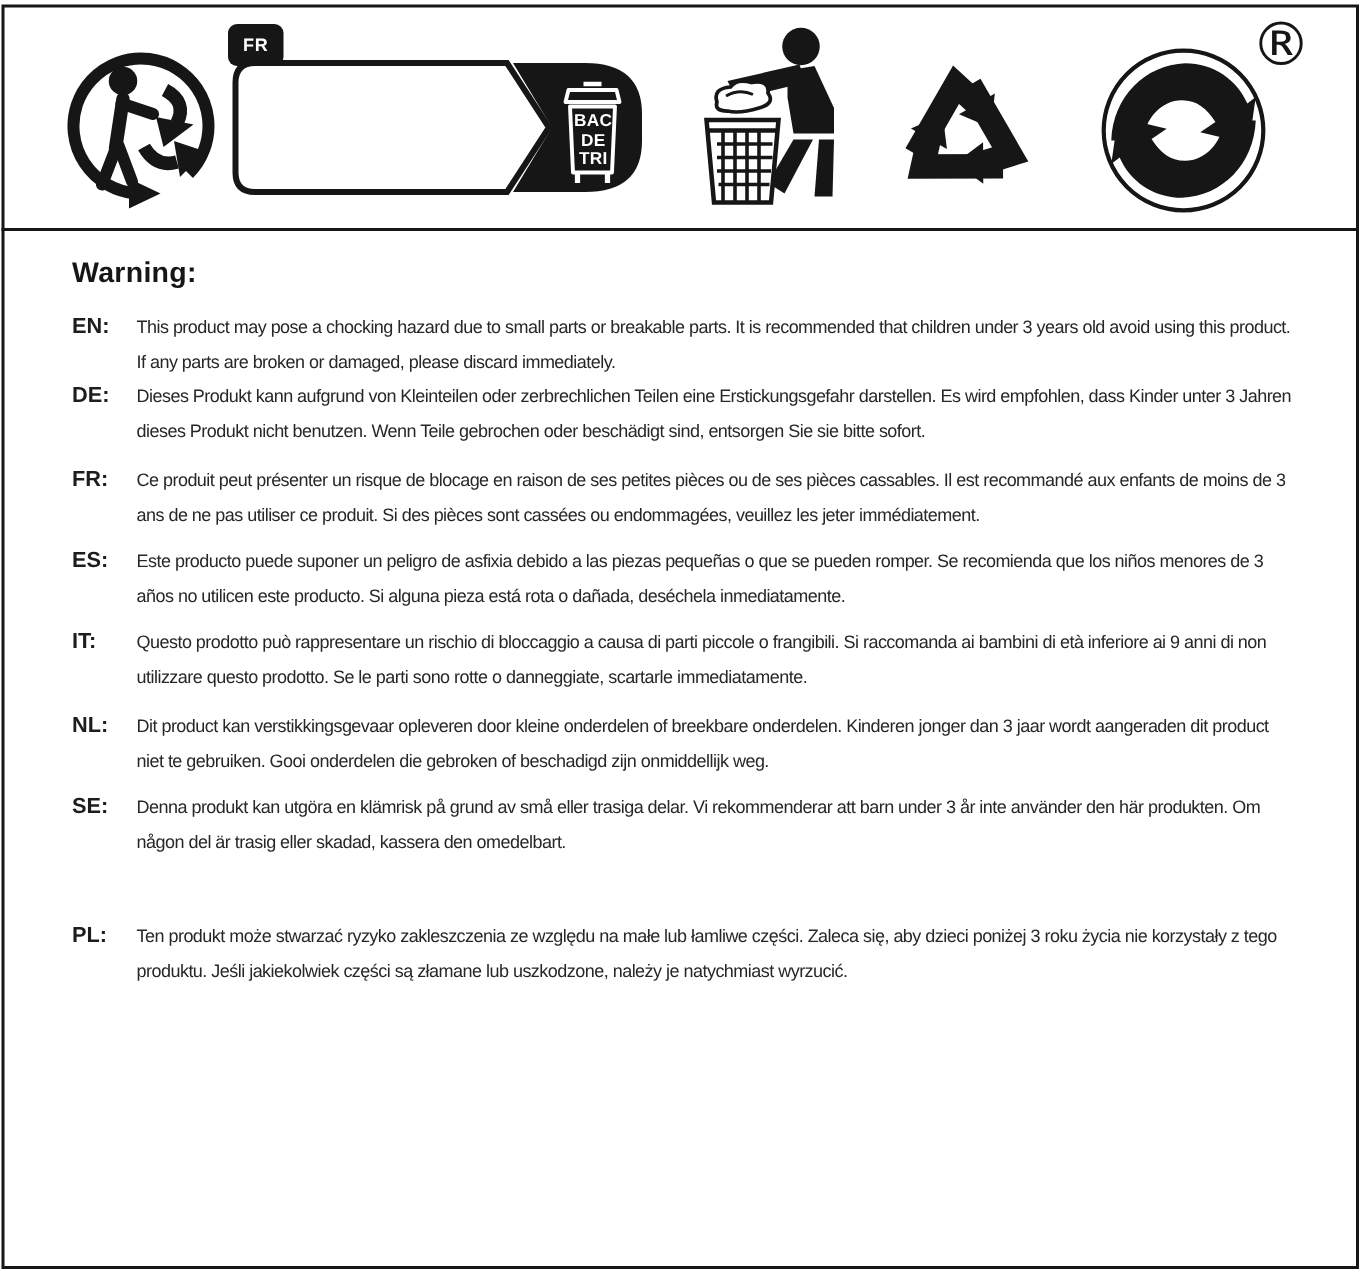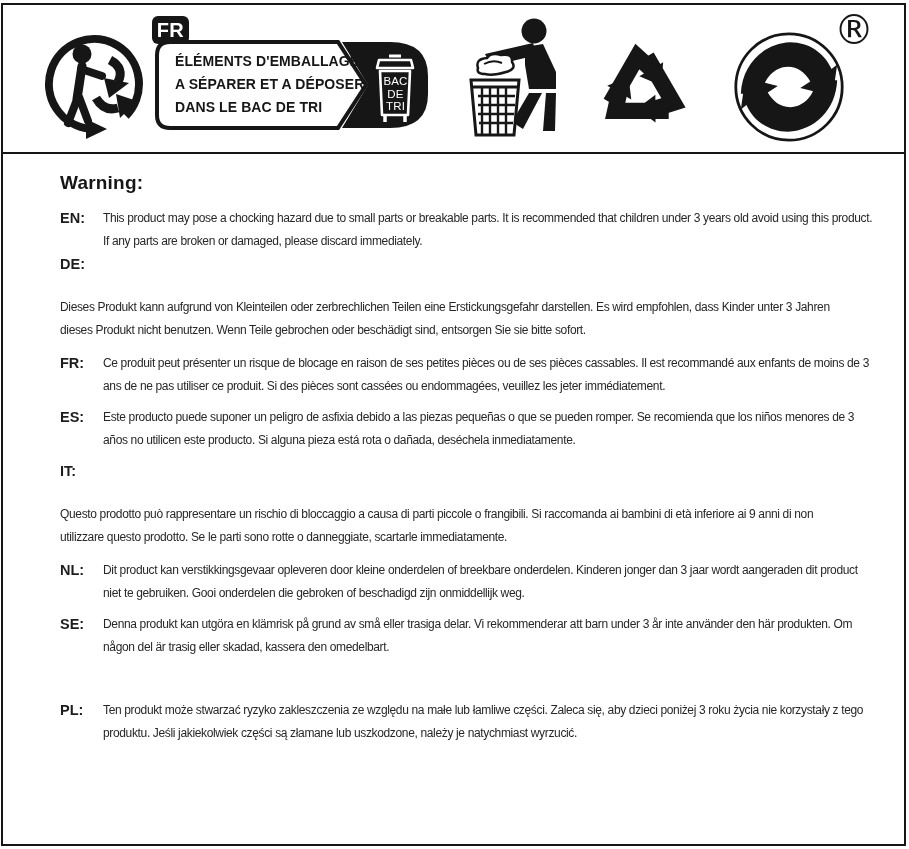--- a/index.html
+++ b/index.html
@@ -14,56 +14,56 @@
   .separator{
     position:absolute;left:1px;top:152px;width:905px;height:2px;background:#161616;
   }
   
   .icon{position:absolute;}
   #triman{left:44px;top:28px;}
   #label{position:absolute;left:152px;top:16px;width:290px;height:124px;}
   #label svg{position:absolute;left:0;top:0;}
   .fr-badge{
     position:absolute;left:0;top:0;width:37px;height:28px;background:#161616;
-    border-radius:6px;color:#fff;font-weight:bold;font-size:20px;
+    border-radius:6px;color:#fff;font-weight:bold;font-size:12px;
     display:flex;align-items:center;justify-content:center;letter-spacing:.5px;
   }
   .label-lines{
     position:absolute;left:23px;top:34px;font-weight:bold;font-size:14px;
     line-height:23px;color:#161616;white-space:nowrap;letter-spacing:.1px;
   }
   .bin-text{
     position:absolute;left:227px;top:59px;width:33px;text-align:center;
-    color:#ffffff;font-weight:normal;font-size:11.5px;line-height:12.5px;letter-spacing:.2px;
+    color:#ffffff;font-weight:bold;font-size:11.5px;line-height:12.5px;letter-spacing:.2px;
   }
   .bin-text span{display:block;}
   #tidyman{left:463px;top:17px;}
   #recycle{left:578px;top:24px;}
   #greendot{left:733px;top:31px;}
   .registered{
     position:absolute;left:834px;top:10px;font-size:40px;color:#161616;
     font-family:"DejaVu Sans",sans-serif;line-height:1;
   }
   
   .warning{
     position:absolute;left:0;top:154px;width:909px;box-sizing:border-box;
-    padding:18px 36px 0 60px;
+    padding:18px 36px 0 48px;
   }
   .warning h1{
     font-size:19px;font-weight:bold;color:#161616;margin:0 0 13px 0;letter-spacing:.2px;
   }
   .entry{display:flex;align-items:flex-start;}
   .entry .lang{
     width:43px;flex:0 0 43px;font-weight:bold;font-size:14.5px;line-height:23px;color:#1d1d1d;
   }
   .entry p{
     margin:0;max-width:770px;font-size:12px;line-height:23px;letter-spacing:-0.35px;color:#272727;
   }
   .mb-xl{}
-  .mb-md{margin-bottom:10px;flex-direction:column;}
+  .mb-md{margin-bottom:10px;}
   .mb-sm{margin-bottom:8px;}
   .mb-xxl{margin-bottom:40px;}
 </style>
 </head>
 <body>
 
 <div class="frame"></div>
 <div class="separator"></div>
 
 <svg id="triman" class="icon" width="100" height="112" viewBox="0 0 100 112">
@@ -87,25 +87,20 @@
     <g stroke="#ffffff" fill="none" stroke-width="2.6" stroke-linejoin="round">
       <path d="M 237 40 H 249" stroke-width="3"></path>
       <path d="M 227 44 L 259 44 L 261 52 L 225 52 Z"></path>
       <path d="M 228 55 L 258 55 L 256 99 L 230 99 Z"></path>
       <path d="M 233 99 V 106" stroke-width="3.5"></path>
       <path d="M 253 99 V 106" stroke-width="3.5"></path>
     </g>
   </svg>
   <div class="fr-badge">
     <span>FR</span>
-  </div>
-  <div class="label-lines">
-    <div>ÉLÉMENTS D'EMBALLAGE</div>
-    <div>A SÉPARER ET A DÉPOSER</div>
-    <div>DANS LE BAC DE TRI</div>
   </div>
   <div class="bin-text">
     <span>BAC</span>
     <span>DE</span>
     <span>TRI</span>
   </div>
 </div>
 
 <svg id="tidyman" class="icon" width="102" height="122" viewBox="0 0 102 122">
   <circle cx="71" cy="14" r="12.5" fill="#161616"></circle>

